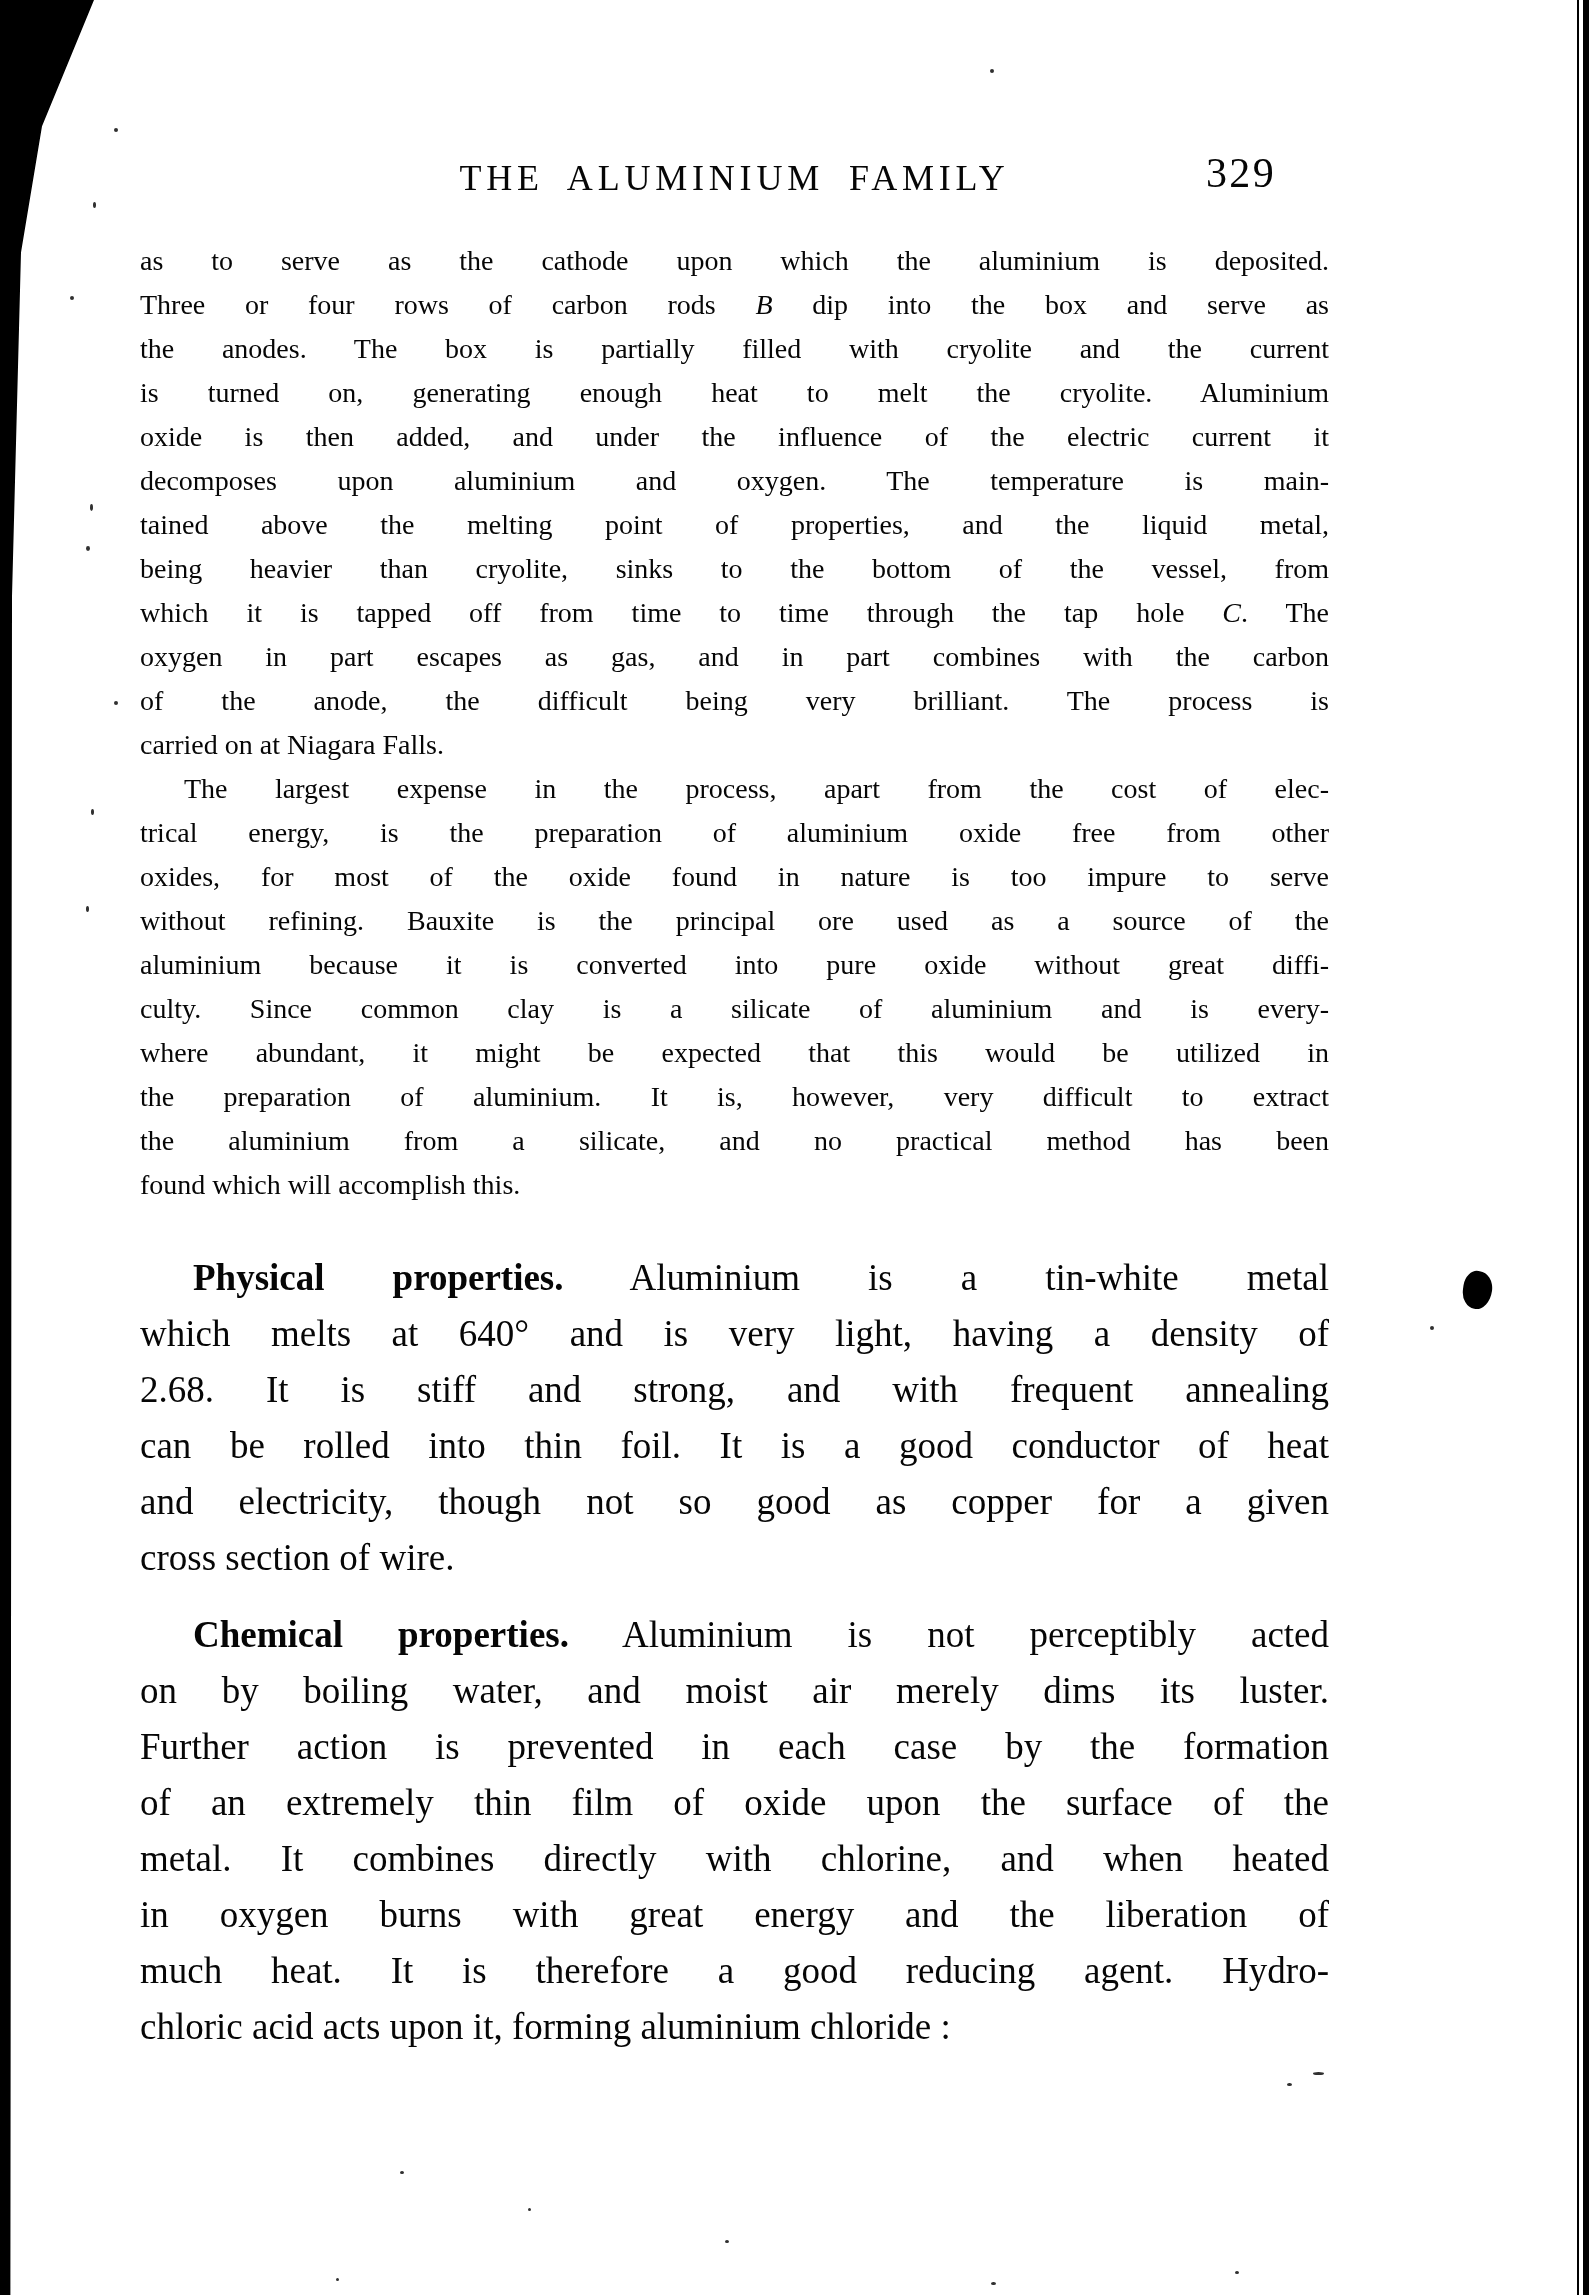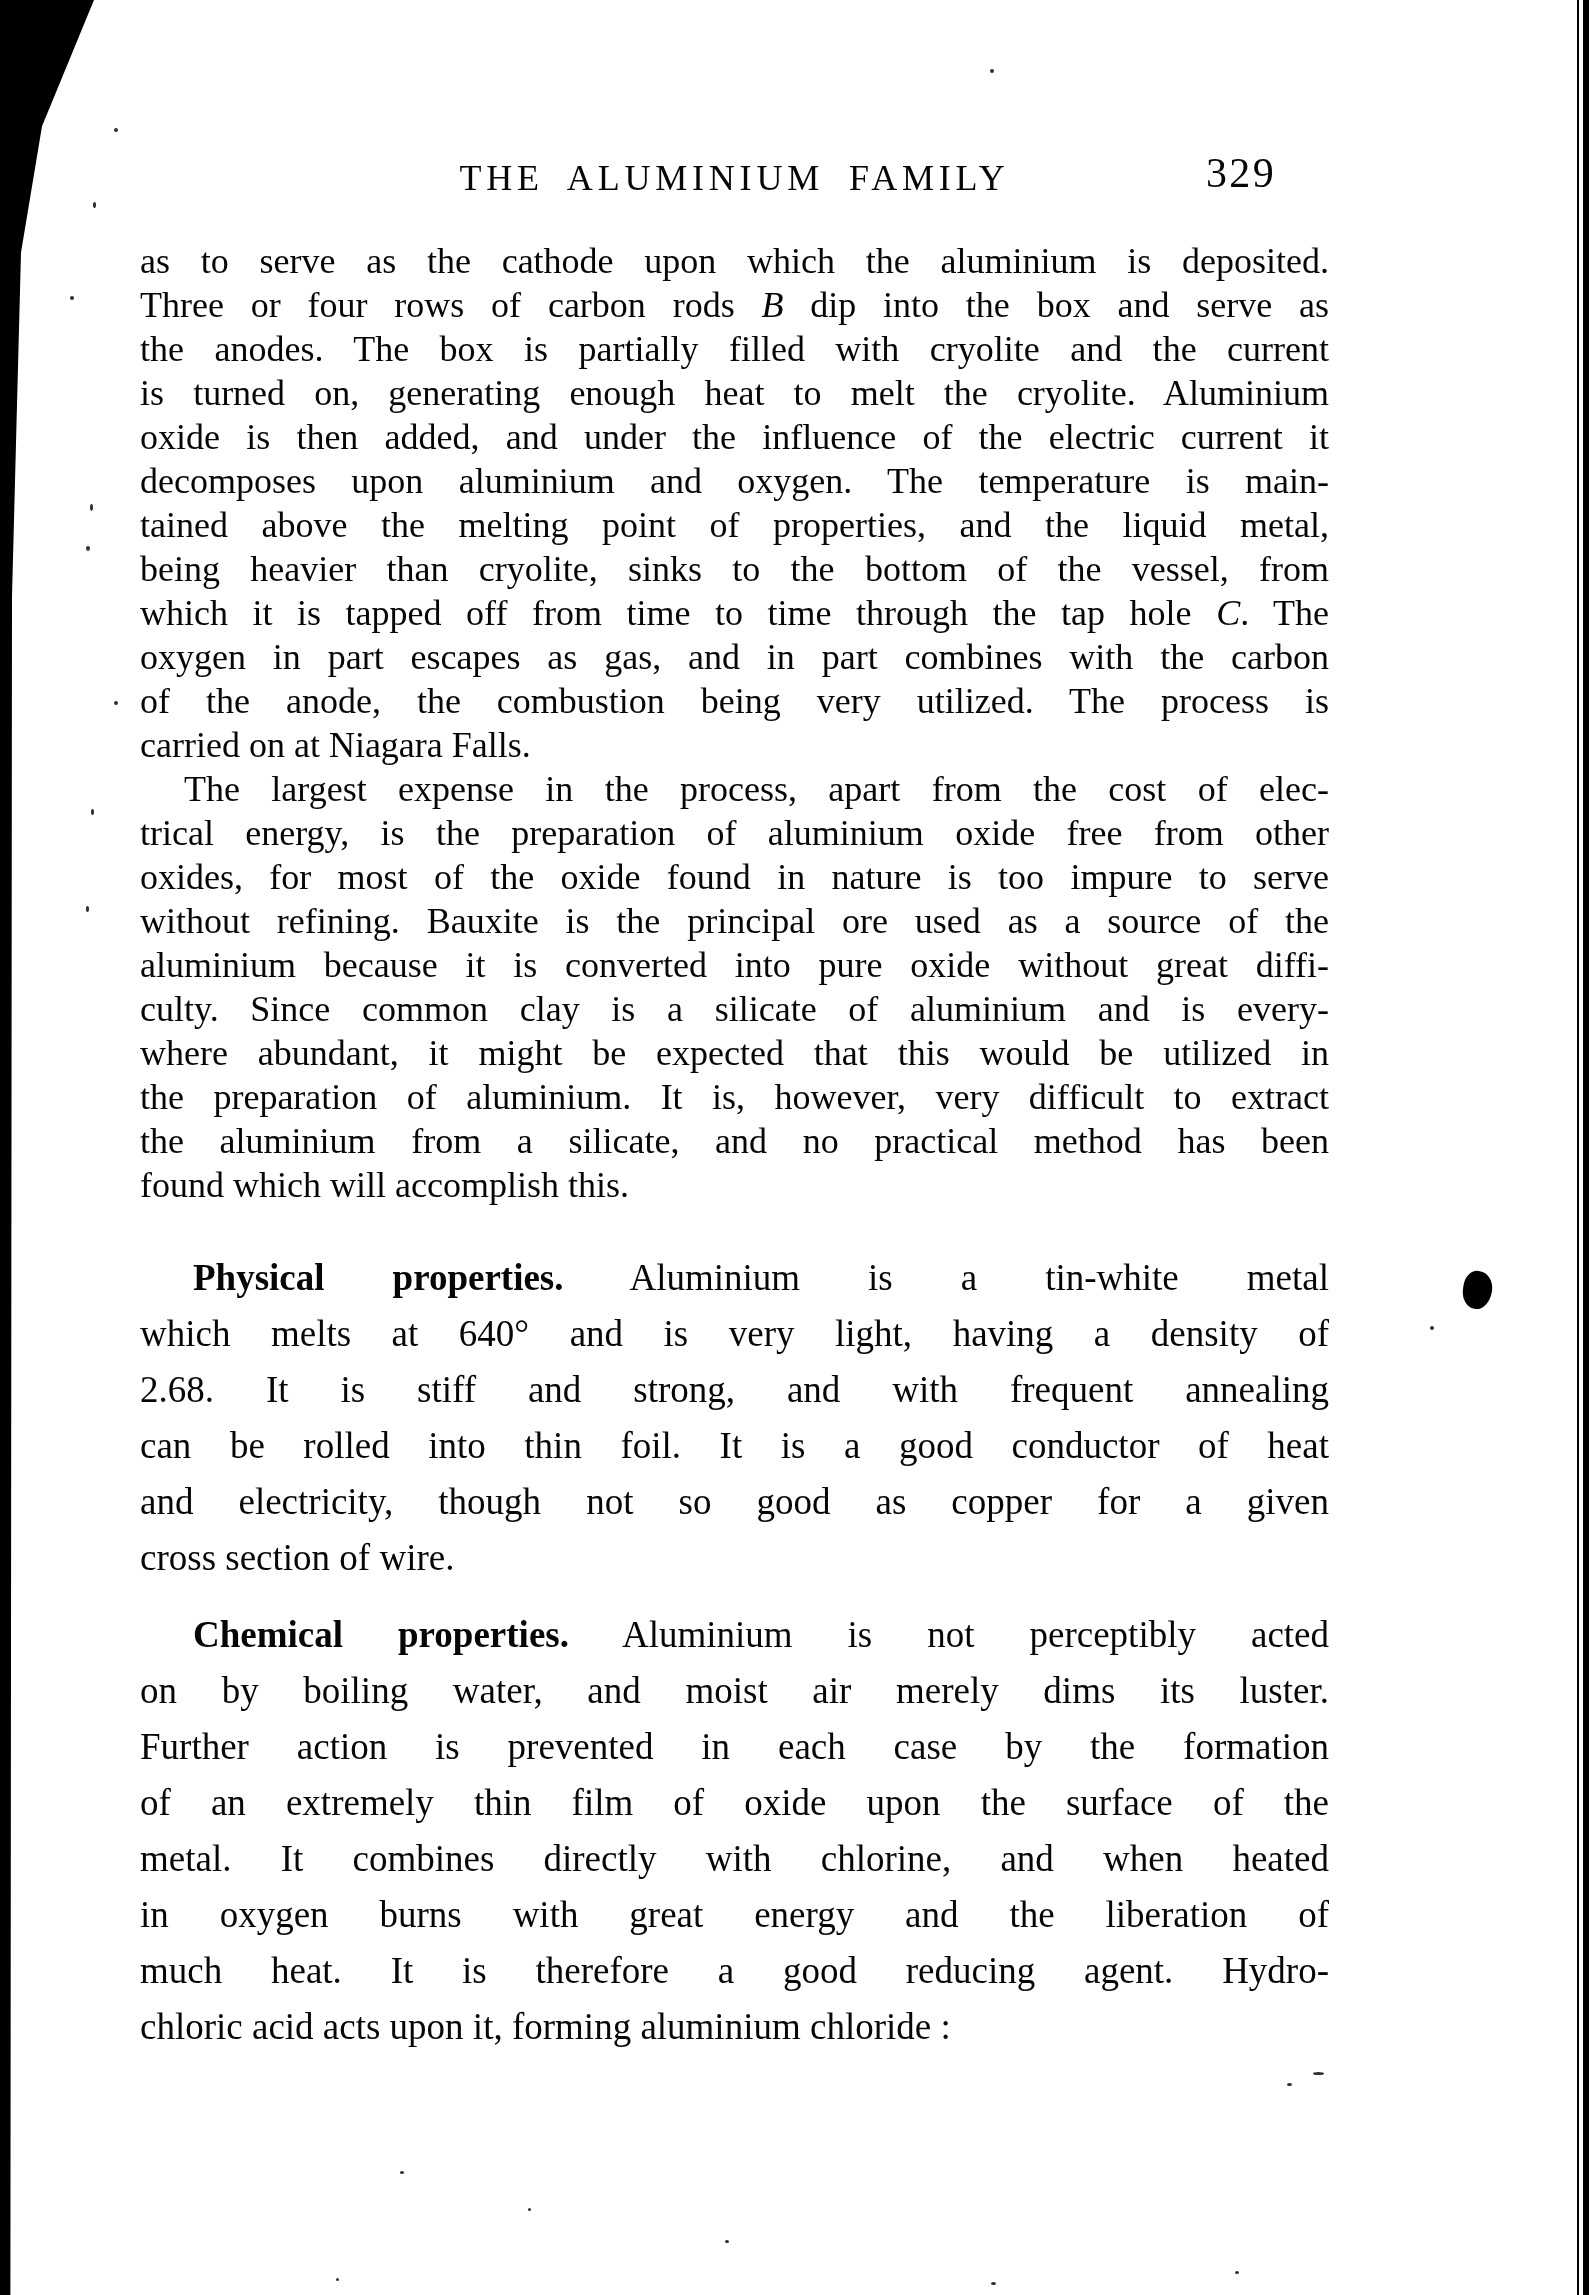--- a/index.html
+++ b/index.html
@@ -63,21 +63,21 @@
     font-size: 42px;
     letter-spacing: 2.4px;
   }
 
   
   .page-body {
     position: absolute;
     top: 239px; left: 140px; width: 1189px;
   }
   .para { width: 1189px; }
-  .para-small { font-size: 36px; line-height: 44px; }
+  .para-small { font-size: 28px; line-height: 44px; }
   .para-large { font-size: 37px; line-height: 56px; }
   .para-large { margin-top: 43px; }
   .para-large + .para-large { margin-top: 21px; }
 
   .line {
     text-align: justify;
     text-align-last: justify;
     overflow: hidden;
     height: 44px;
   }
@@ -126,21 +126,21 @@
         <div class="line"><span>as to serve as the cathode upon which the aluminium is deposited.</span></div>
         <div class="line"><span>Three or four rows of carbon rods </span><span class="italic">B</span><span> dip into the box and serve as</span></div>
         <div class="line"><span>the anodes.  The box is partially filled with cryolite and the current</span></div>
         <div class="line"><span>is turned on, generating enough heat to melt the cryolite.  Aluminium</span></div>
         <div class="line"><span>oxide is then added, and under the influence of the electric current it</span></div>
         <div class="line"><span>decomposes upon aluminium and oxygen.  The temperature is main-</span></div>
         <div class="line"><span>tained above the melting point of properties, and the liquid metal,</span></div>
         <div class="line"><span>being heavier than cryolite, sinks to the bottom of the vessel, from</span></div>
         <div class="line"><span>which it is tapped off from time to time through the tap hole </span><span class="italic">C</span><span>.  The</span></div>
         <div class="line"><span>oxygen in part escapes as gas, and in part combines with the carbon</span></div>
-        <div class="line"><span>of the anode, the combustion being very utilized.  The process is</span></div>
+        <div class="line"><span>of the anode, the difficult being very brilliant.  The process is</span></div>
         <div class="line last"><span>carried on at Niagara Falls.</span></div>
       </div>
       <div class="para para-small">
         <div class="line indent"><span>The largest expense in the process, apart from the cost of elec-</span></div>
         <div class="line"><span>trical energy, is the preparation of aluminium oxide free from other</span></div>
         <div class="line"><span>oxides, for most of the oxide found in nature is too impure to serve</span></div>
         <div class="line"><span>without refining.  Bauxite is the principal ore used as a source of the</span></div>
         <div class="line"><span>aluminium because it is converted into pure oxide without great diffi-</span></div>
         <div class="line"><span>culty.  Since common clay is a silicate of aluminium and is every-</span></div>
         <div class="line"><span>where abundant, it might be expected that this would be utilized in</span></div>

